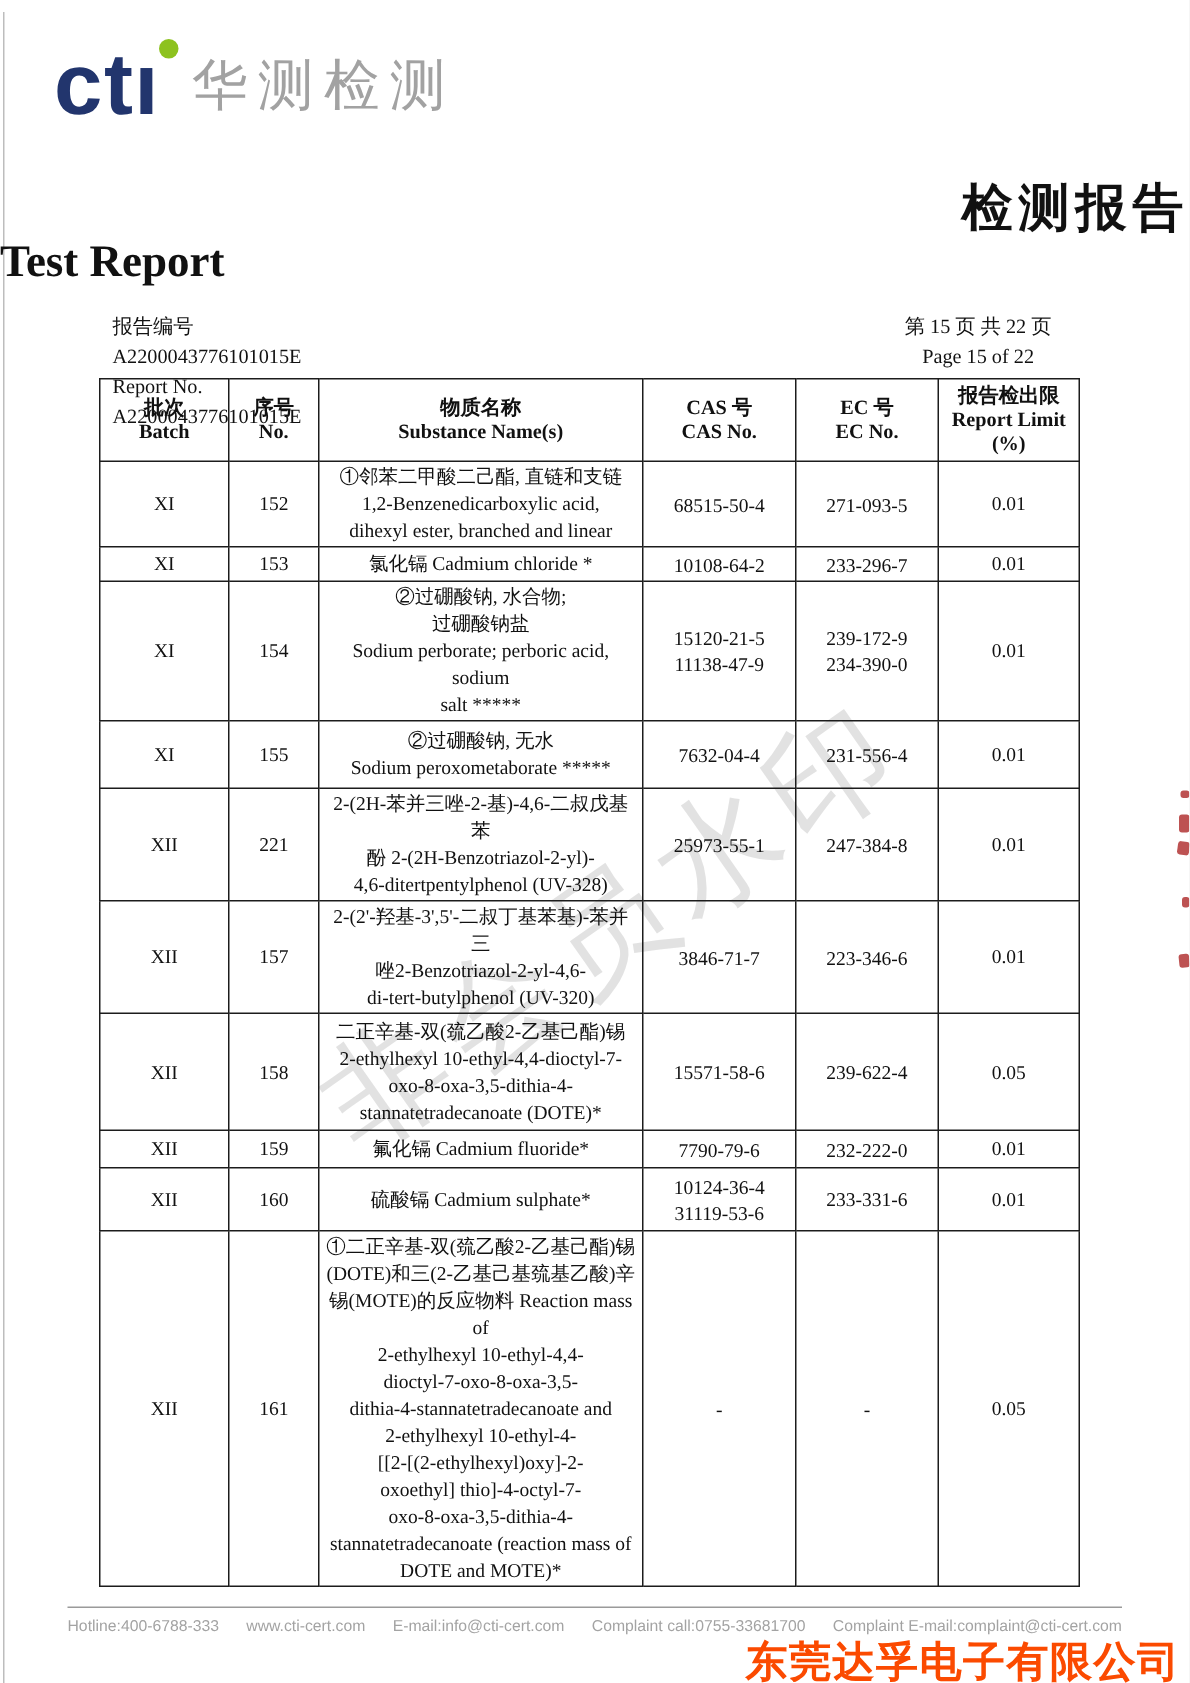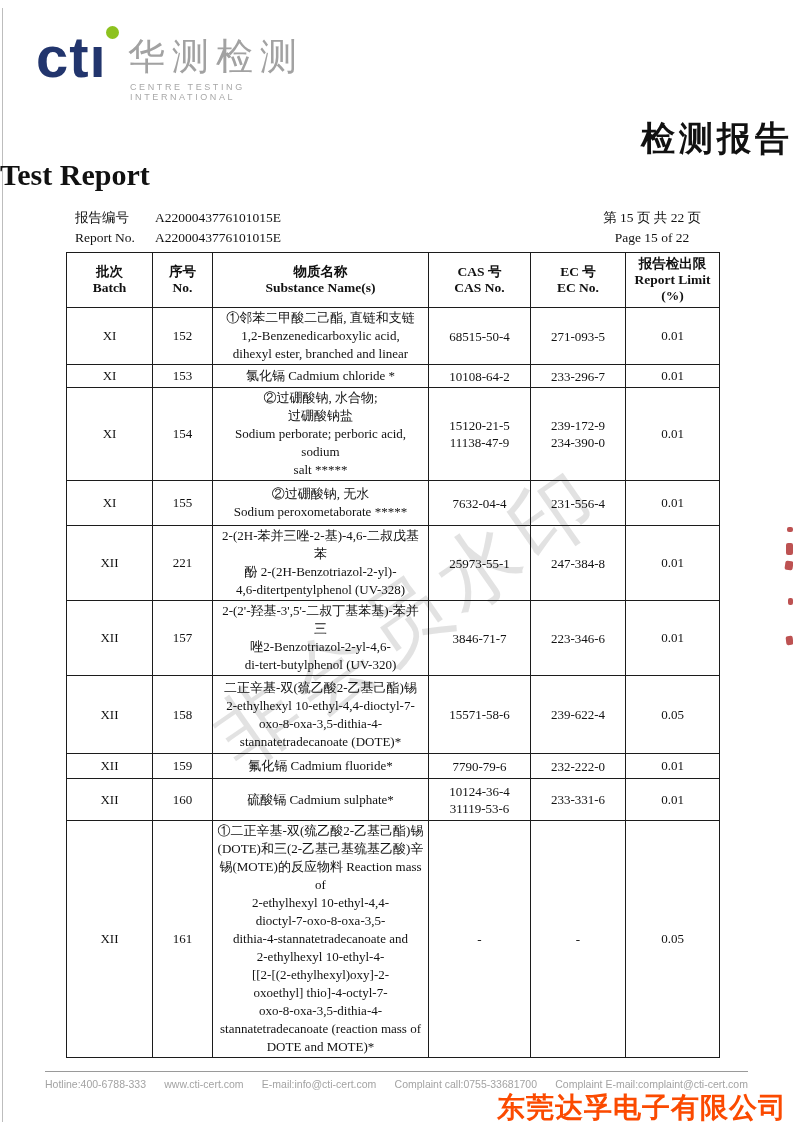--- a/index.html
+++ b/index.html
@@ -27,21 +27,21 @@
     letter-spacing: 2.6px; font-family: "Liberation Sans", "DejaVu Sans", sans-serif;
   }
 
   
   .title-cn { position: absolute; left: 0; right: 0; top: 116px; text-align: right; font-size: 34px; font-weight: bold; letter-spacing: 4px; }
   .title-en { position: absolute; left: 0; right: 0; top: 158px; font-size: 30px; font-weight: bold; }
 
   
   .meta { position: absolute; left: 0; right: 0; top: 208px; font-size: 13.5px; }
   .meta-left { position: absolute; left: 75px; top: 0; }
-  .meta-row { display: flex; line-height: 20px; }
+  .meta-row { display: flex; line-height: 20px; flex-direction: column; }
   .meta-label { width: 80px; }
   .meta-right { position: absolute; right: 92px; top: 0; text-align: center; line-height: 20px; }
 
   
   .watermark {
     position: absolute; left: 140px; top: 430px; width: 600px;
     transform: rotate(-35deg); transform-origin: center;
     font-size: 82px; color: rgba(178,178,178,0.38); letter-spacing: 8px;
     font-family: "Liberation Sans", "DejaVu Sans", sans-serif; white-space: nowrap;
     pointer-events: none; z-index: 0; top: 520px; left: 170px;
@@ -79,21 +79,20 @@
 </head>
 <body>
 
 <div class="page">
   <div class="scan-edge"></div>
 
   <div class="logo">
     <div class="logo-cti">ctı</div>
     <div class="logo-dot"></div>
     <div class="logo-cn">华测检测</div>
-    <div class="logo-sub">CENTRE TESTING INTERNATIONAL</div>
   </div>
 
   <div class="title-cn">检测报告</div>
   <div class="title-en">Test Report</div>
 
   <div class="meta">
     <div class="meta-left">
       <div class="meta-row">
         <span class="meta-label">报告编号</span>
         <span>A2200043776101015E</span>

